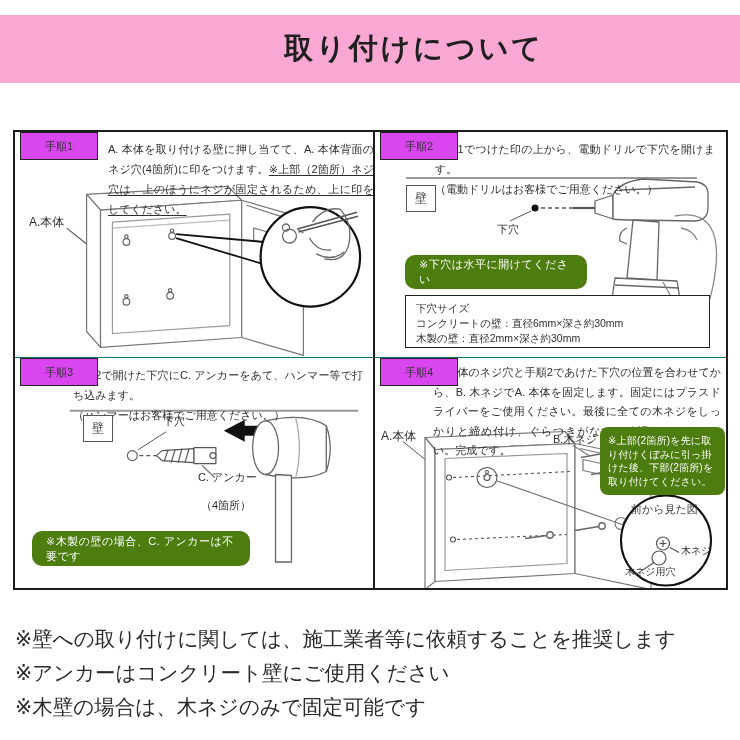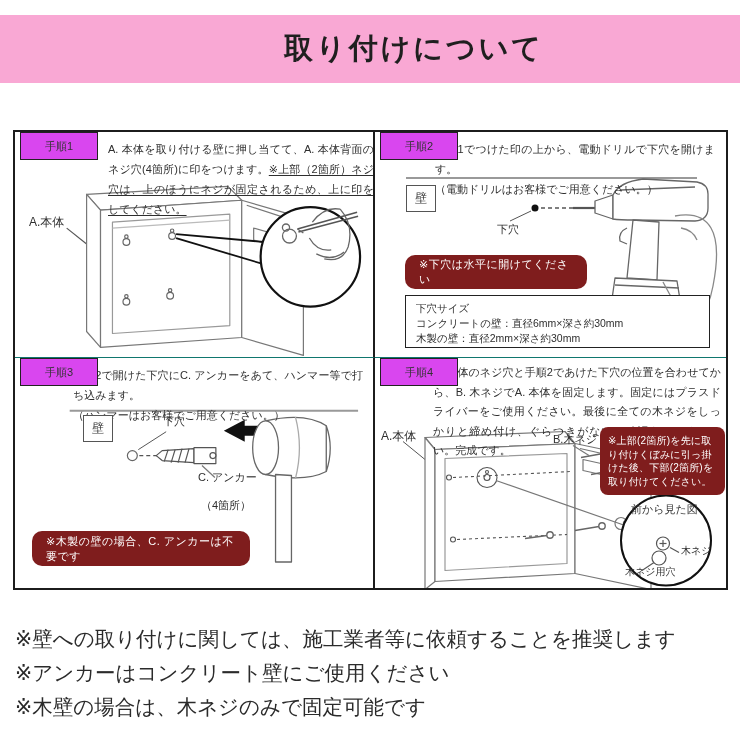--- a/index.html
+++ b/index.html
@@ -24,21 +24,21 @@
   .step-text{position:absolute;font-size:11px;line-height:20px;color:#2e2e2e;z-index:2;text-align:justify;}
   .u{text-decoration:underline;text-underline-offset:2px;}
 
   .art{position:absolute;inset:0;width:100%;height:100%;z-index:1;}
 
   .small-label{position:absolute;font-size:11px;color:#2e2e2e;z-index:2;white-space:nowrap;}
   .boxed-label{position:absolute;width:30px;height:27px;border:1.2px solid #555;display:flex;
                align-items:center;justify-content:center;font-size:12px;color:#333;z-index:2;
                box-sizing:border-box;background:#fff;}
 
-  .callout{position:absolute;background:#7f1d1d;color:#fff;border-radius:10px;z-index:2;
+  .callout{position:absolute;background:#4d7c0f;color:#fff;border-radius:10px;z-index:2;
            display:flex;align-items:center;box-sizing:border-box;}
   .callout--wide{font-size:11px;padding:0 14px;letter-spacing:.5px;}
   .callout--multi{font-size:10px;line-height:13.5px;padding:7px 8px;border-radius:8px;
                   align-items:flex-start;letter-spacing:.2px;}
 
   .sizebox{position:absolute;border:1.3px solid #222;box-sizing:border-box;padding:5px 10px;
            font-size:10.5px;line-height:15px;color:#2e2e2e;z-index:2;background:#fff;}
 
   .footnotes{position:absolute;left:15px;top:622px;width:712px;z-index:2;}
   .footnotes div{font-size:20.5px;line-height:34px;color:#2b2b2b;}

